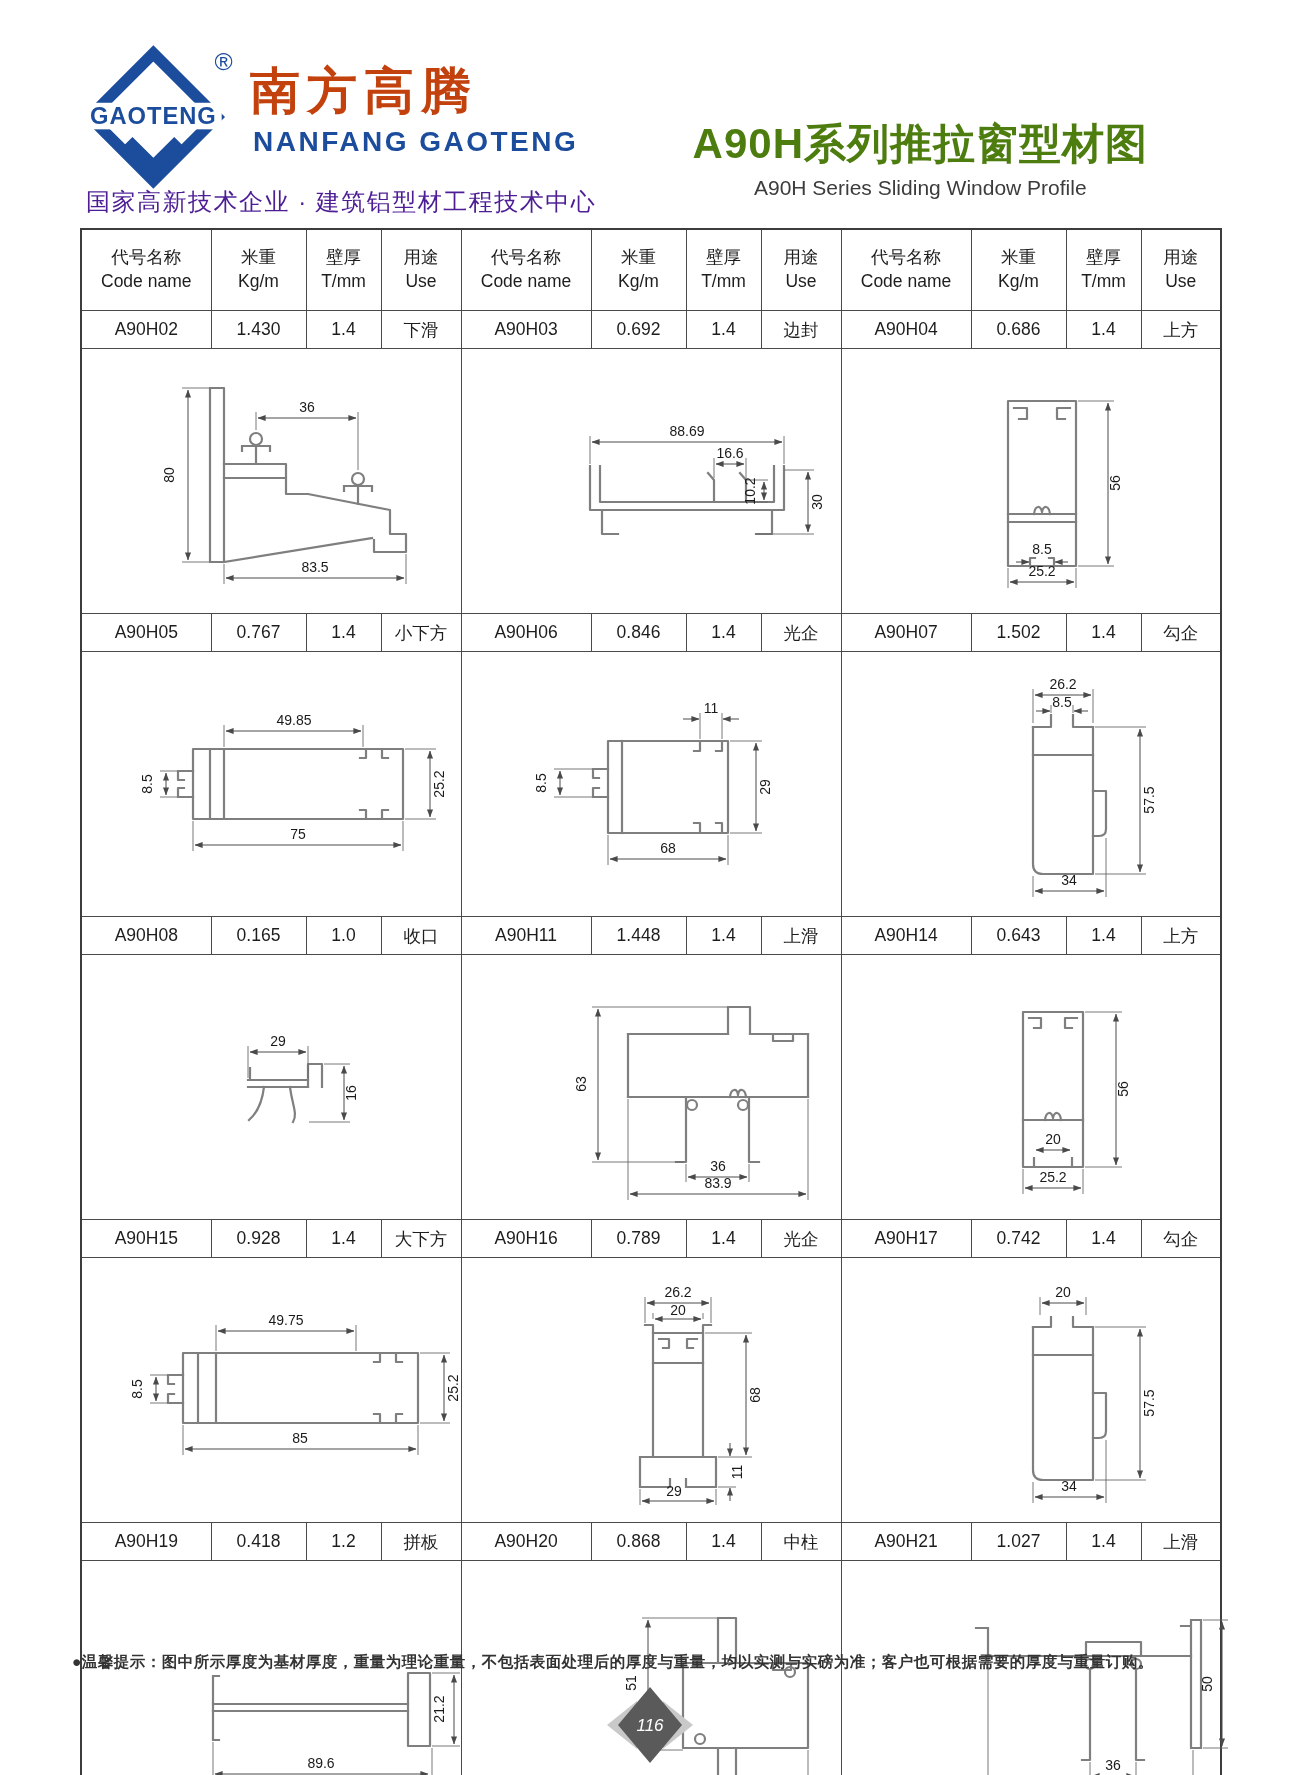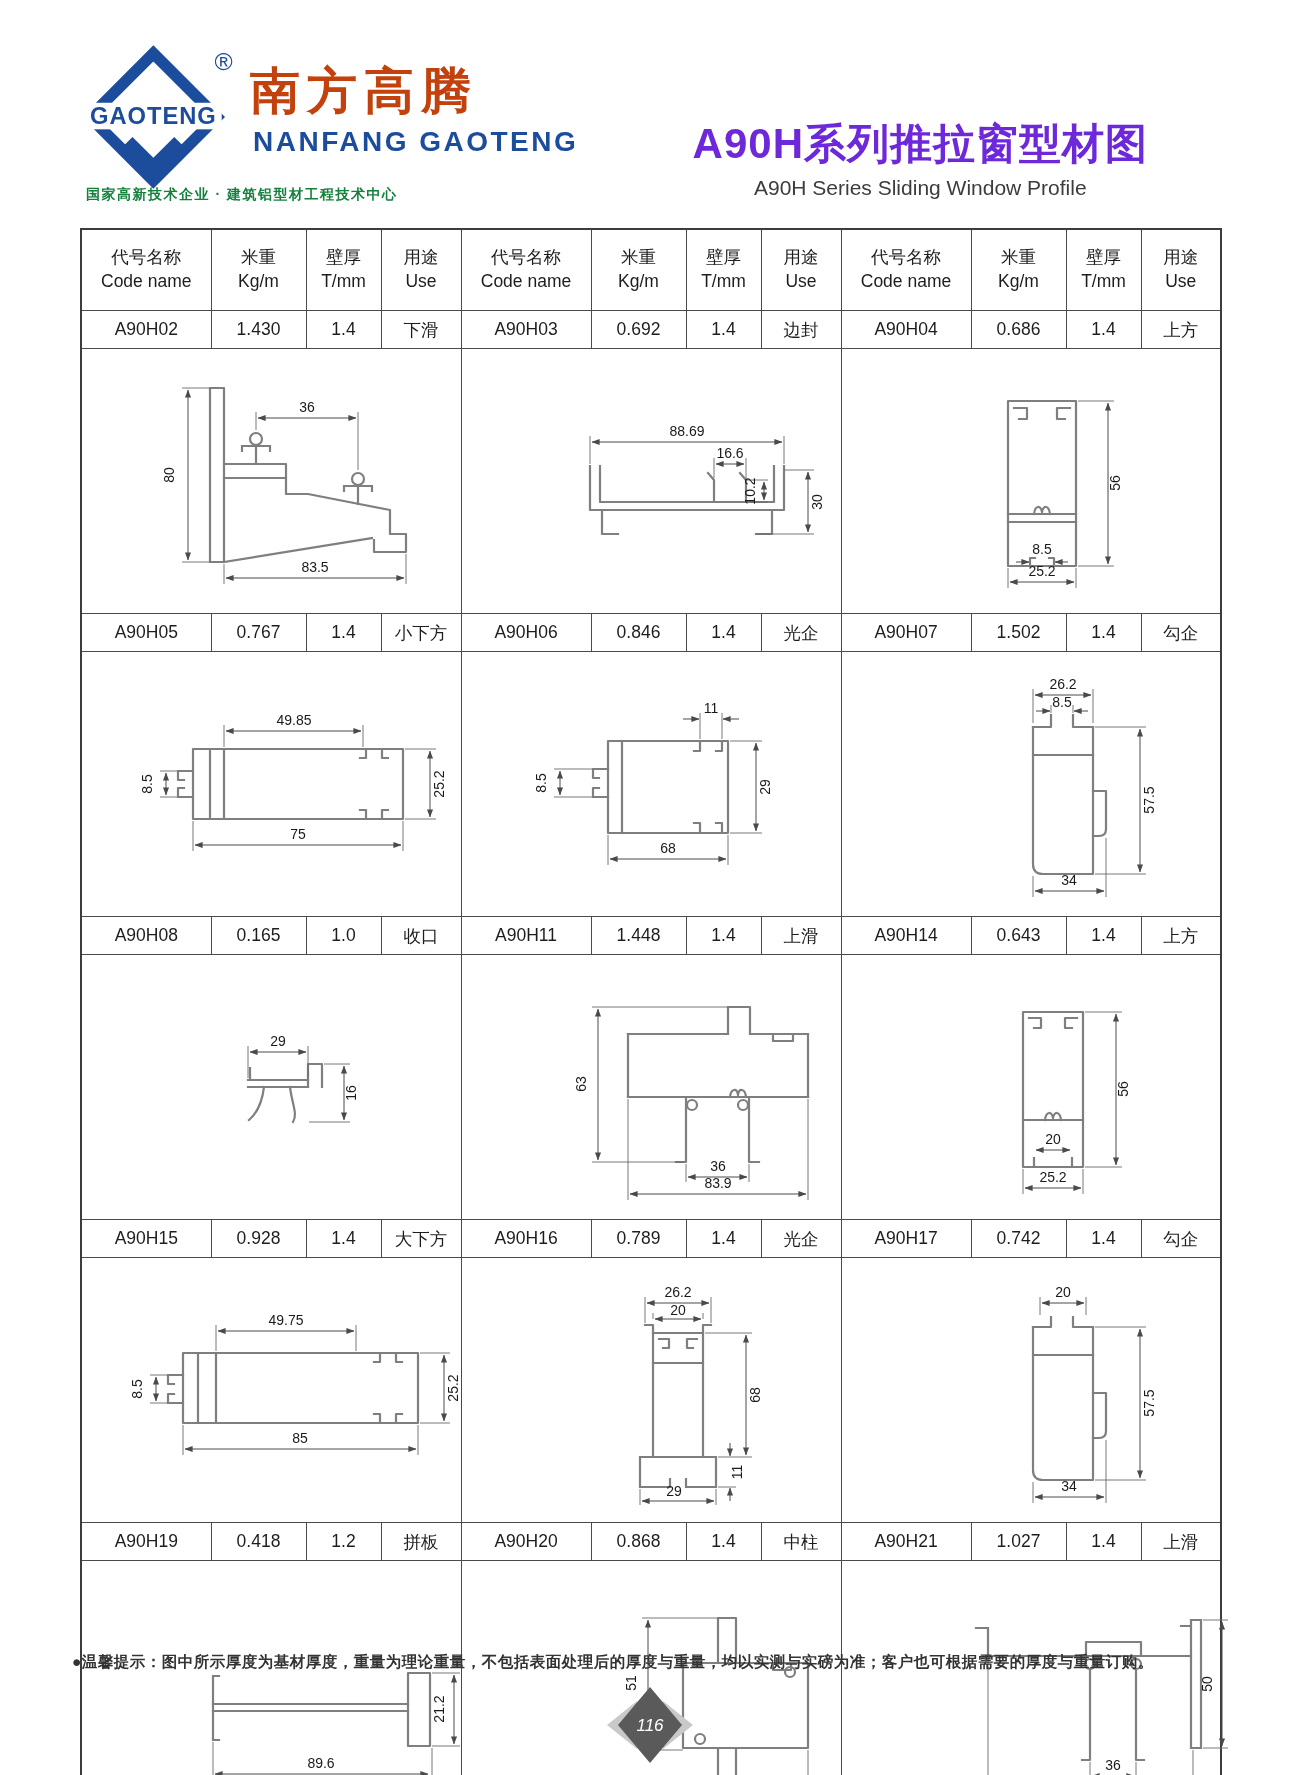--- a/index.html
+++ b/index.html
@@ -2,23 +2,23 @@
 <html><head>
 <meta charset="utf-8">
 <style>
   html,body{margin:0;padding:0;background:#e8e8e8;}
   .page{position:relative;width:1300px;height:1775px;background:#ffffff;margin:0 auto;
         font-family:"Liberation Sans","DejaVu Sans",sans-serif;overflow:hidden;}
   
   .logo-wrap{position:absolute;left:85px;top:42px;}
   .brand-cn{position:absolute;left:250px;top:58px;color:#c2410c;font-size:50px;font-weight:bold;letter-spacing:7px;}
   .brand-en{position:absolute;left:253px;top:126px;color:#1c4c9c;font-size:28px;font-weight:bold;letter-spacing:2.5px;}
-  .tagline{position:absolute;left:86px;top:186px;color:#15803d;font-size:14px;letter-spacing:1.5px;font-weight:bold;}
+  .tagline{position:absolute;left:86px;top:186px;color:#4c1d95;font-size:24px;letter-spacing:1.5px;font-weight:normal;}
   .title-block{position:absolute;top:116px;right:152px;text-align:center;}
-  .title-cn{color:#6d28d9;font-size:42px;font-weight:bold;letter-spacing:1px;}
+  .title-cn{color:#4d7c0f;font-size:42px;font-weight:bold;letter-spacing:1px;}
   .title-en{color:#3c3c3c;font-size:21px;margin-top:4px;}
   
   .sheet{position:absolute;left:80px;top:228px;}
   table{border-collapse:collapse;table-layout:fixed;width:1140px;border:2px solid #3c3c3c;}
   td{border:1.5px solid #4a4a4a;text-align:center;color:#1d1d1d;font-size:17.5px;vertical-align:middle;}
   tr.hdr td{height:78px;line-height:1.35;margin-top:28px;}
   tr.datarow td{height:35px;}
   td.draw{height:232px;padding:16px;margin-left:45px;}
   tr.last td.draw{height:240px;}
   svg.prof{display:block;margin:0 auto;}

